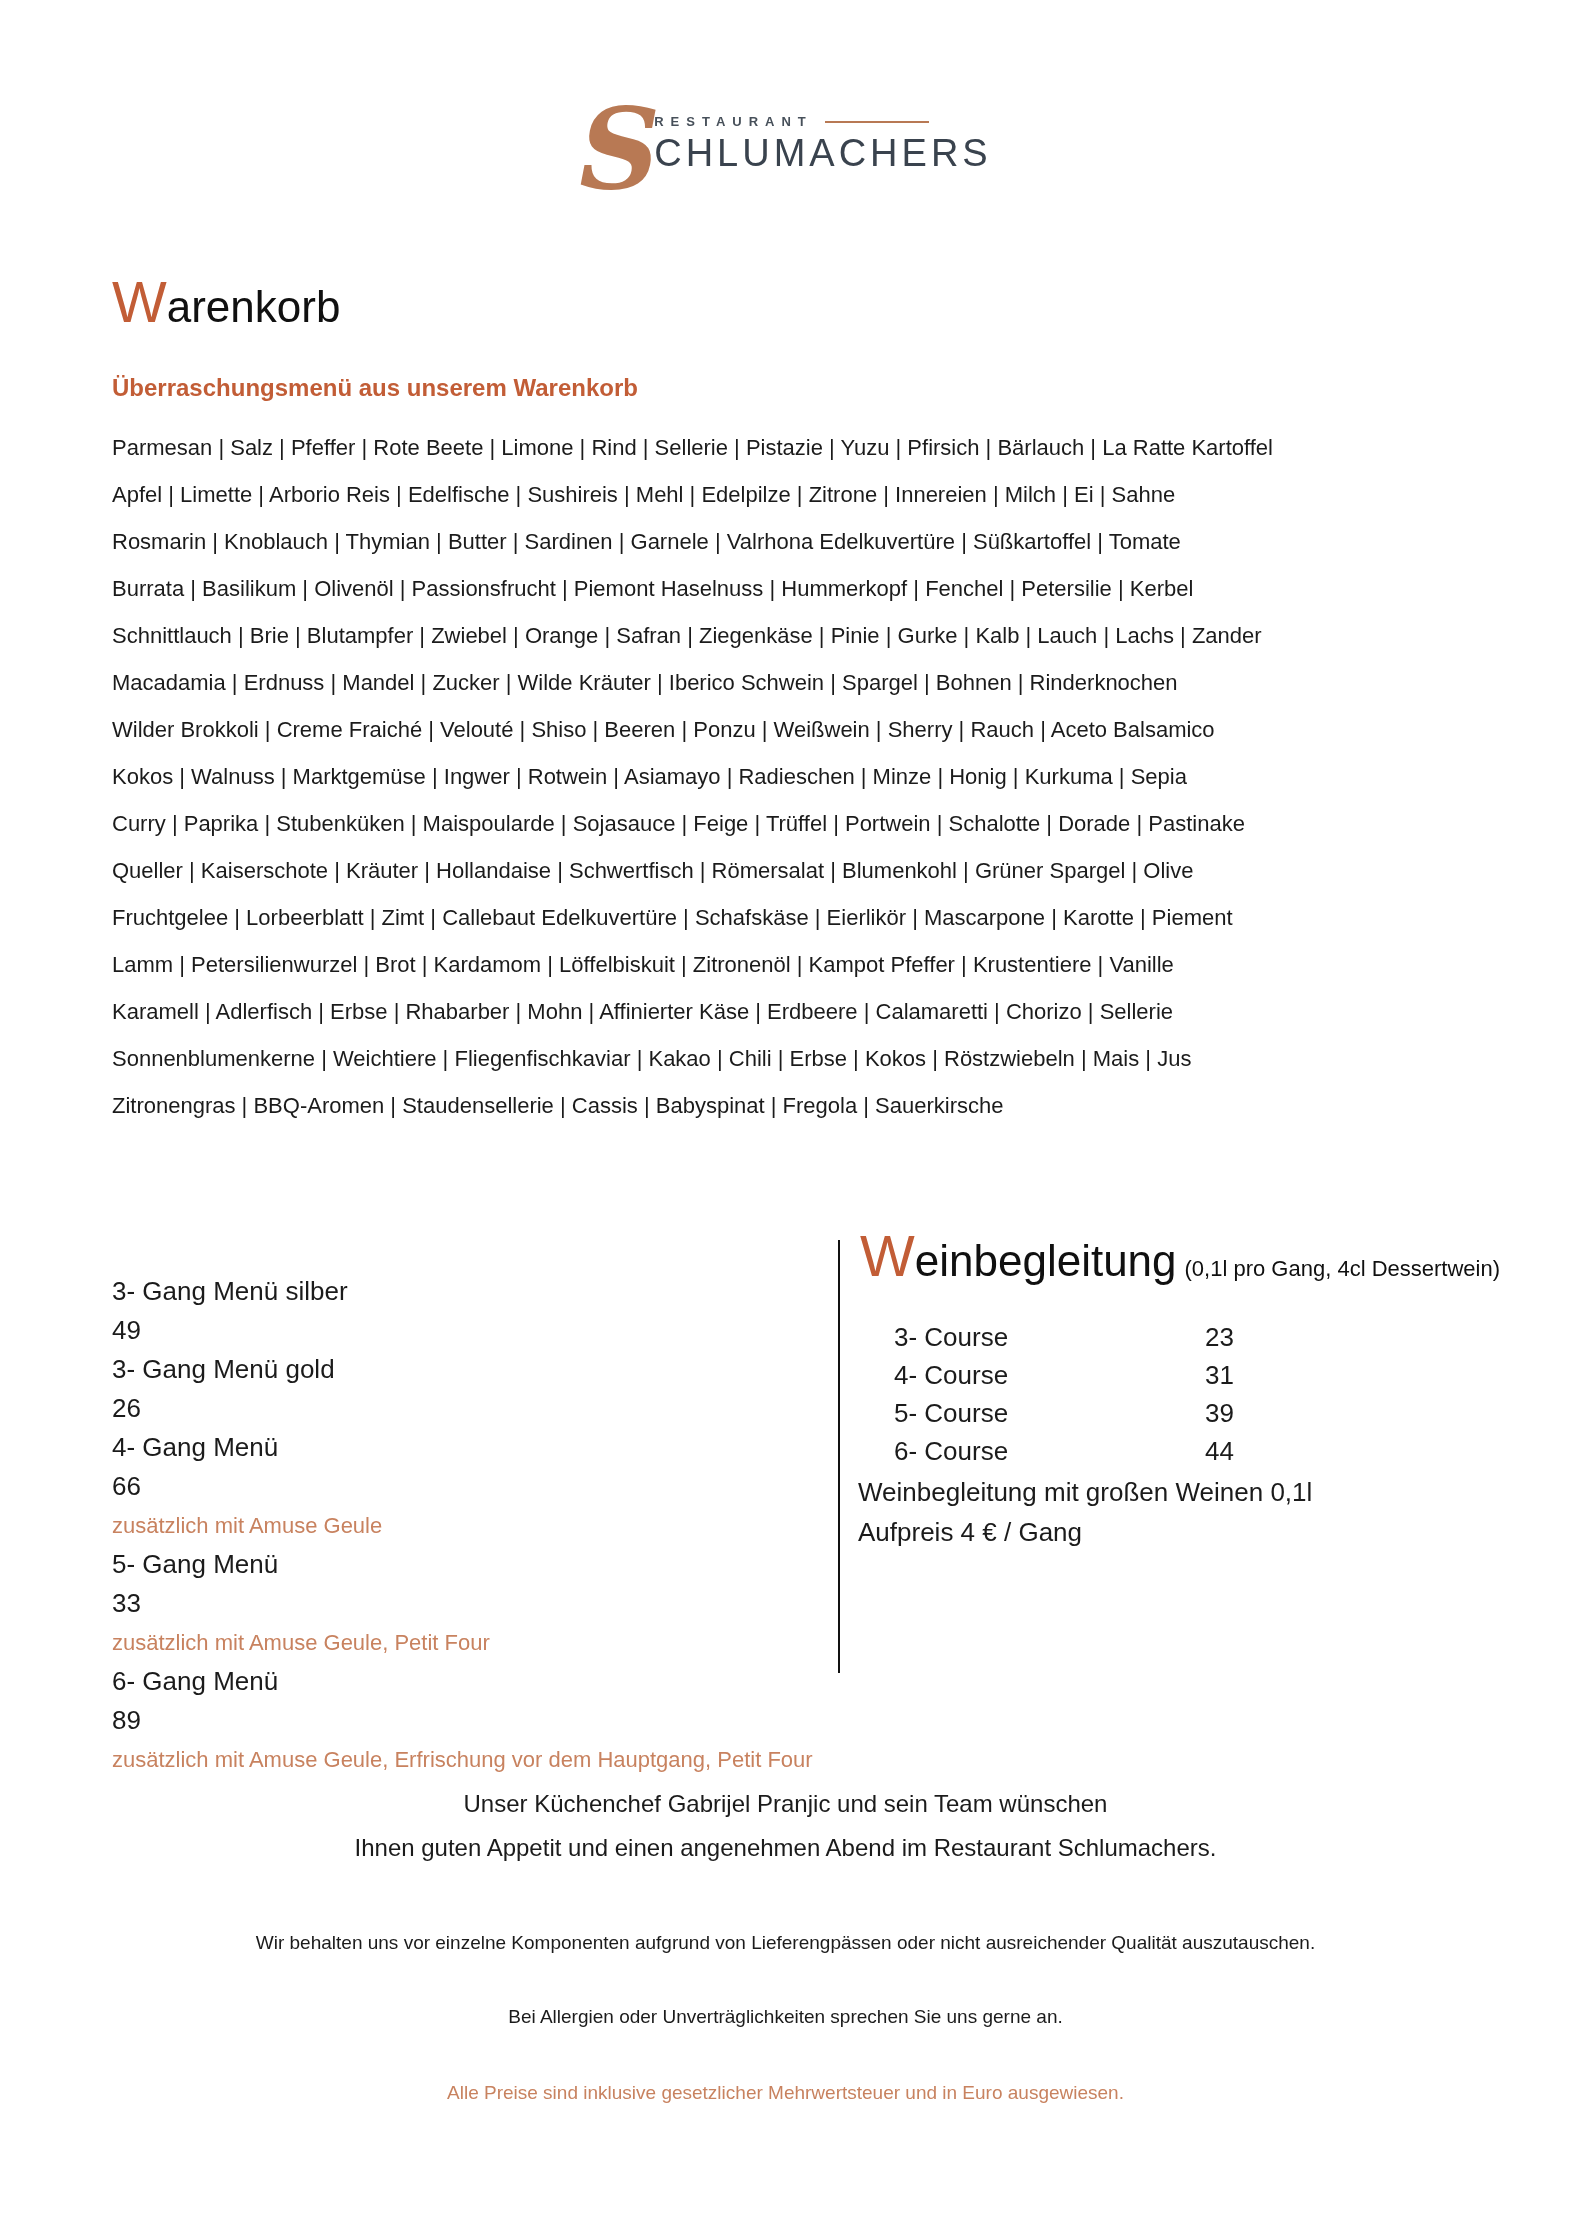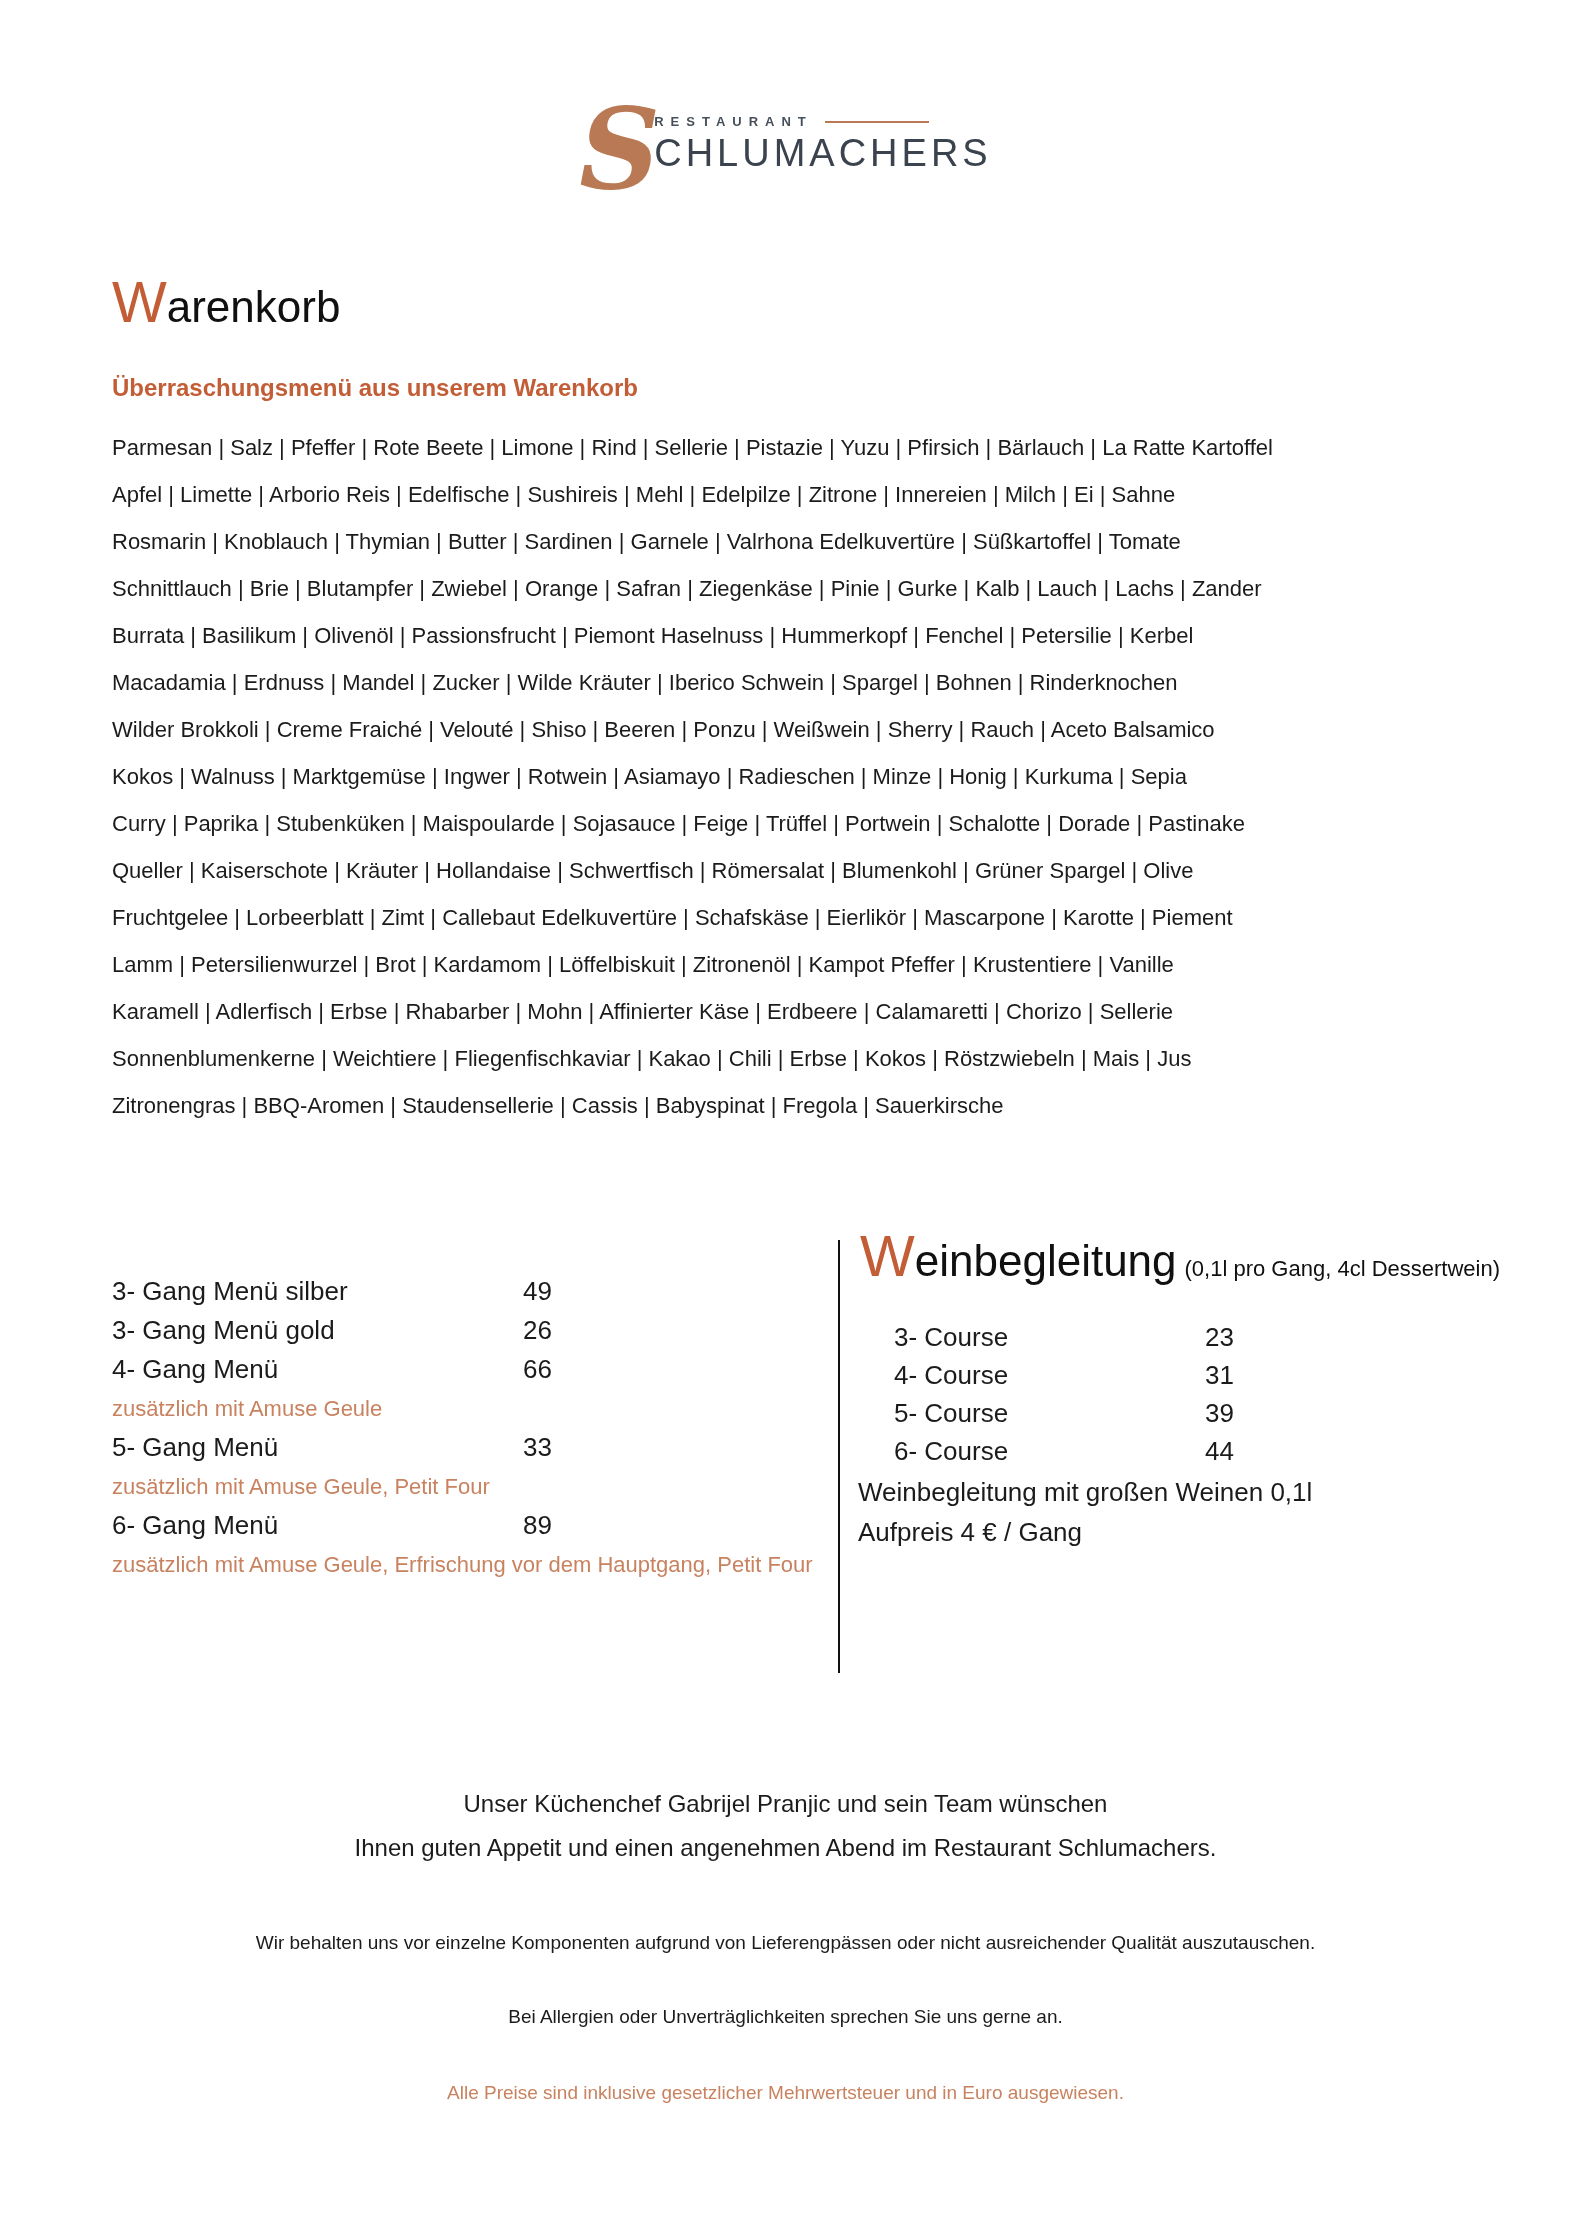--- a/index.html
+++ b/index.html
@@ -22,21 +22,21 @@
   .logo-wordmark{font-size:38px;letter-spacing:4px;color:#3a434e;margin-top:3px;font-weight:normal;}
   
   .doc-title{position:absolute;left:112px;top:268px;font-size:44px;color:#101010;}
   .initial{font-size:58px;color:#c25d36;}
   
   .subtitle{position:absolute;left:112px;top:374px;font-size:24px;font-weight:bold;color:#c25d36;}
   .ingredients{position:absolute;left:112px;top:424px;}
   .ing-line{font-size:22px;line-height:47px;white-space:nowrap;color:#1b1b1b;}
   
   .pricing{position:absolute;left:112px;top:1272px;width:440px;}
-  .p-row{display:flex;justify-content:space-between;font-size:26px;line-height:39px;}
+  .p-row{display:flex;justify-content:space-between;font-size:26px;line-height:39px;flex-direction:column;}
   .p-note{font-size:22px;line-height:39px;color:#c8825f;white-space:nowrap;}
   
   .v-divider{position:absolute;left:838px;top:1240px;width:2px;height:433px;background:#111111;}
   
   .wine-title{position:absolute;left:860px;top:1222px;font-size:44px;color:#101010;white-space:nowrap;}
   .wine-title-note{font-size:22px;margin-left:8px;}
   .wine-rows{position:absolute;left:866px;top:1318px;width:340px;margin-left:28px;}
   .w-row{display:flex;justify-content:space-between;font-size:26px;line-height:38px;}
   .wine-extra{position:absolute;left:858px;top:1472px;font-size:26px;line-height:40px;white-space:nowrap;}
   
@@ -65,22 +65,22 @@
   </div>
 
   <div class="doc-title"><span class="initial">W</span><span>arenkorb</span></div>
 
   <div class="subtitle">Überraschungsmenü aus unserem Warenkorb</div>
 
   <div class="ingredients">
     <div class="ing-line">Parmesan | Salz | Pfeffer | Rote Beete | Limone | Rind | Sellerie | Pistazie | Yuzu | Pfirsich | Bärlauch | La Ratte Kartoffel</div>
     <div class="ing-line">Apfel | Limette | Arborio Reis | Edelfische | Sushireis | Mehl | Edelpilze | Zitrone | Innereien | Milch | Ei | Sahne</div>
     <div class="ing-line">Rosmarin | Knoblauch | Thymian | Butter | Sardinen | Garnele | Valrhona Edelkuvertüre | Süßkartoffel | Tomate</div>
+    <div class="ing-line">Burrata | Basilikum | Olivenöl | Passionsfrucht | Piemont Haselnuss | Hummerkopf | Fenchel | Petersilie | Kerbel</div>
     <div class="ing-line">Schnittlauch | Brie | Blutampfer | Zwiebel | Orange | Safran | Ziegenkäse | Pinie | Gurke | Kalb | Lauch | Lachs | Zander</div>
-    <div class="ing-line">Burrata | Basilikum | Olivenöl | Passionsfrucht | Piemont Haselnuss | Hummerkopf | Fenchel | Petersilie | Kerbel</div>
     <div class="ing-line">Macadamia | Erdnuss | Mandel | Zucker | Wilde Kräuter | Iberico Schwein | Spargel | Bohnen | Rinderknochen</div>
     <div class="ing-line">Wilder Brokkoli | Creme Fraiché | Velouté | Shiso | Beeren | Ponzu | Weißwein | Sherry | Rauch | Aceto Balsamico</div>
     <div class="ing-line">Kokos | Walnuss | Marktgemüse | Ingwer | Rotwein | Asiamayo | Radieschen | Minze | Honig | Kurkuma | Sepia</div>
     <div class="ing-line">Curry | Paprika | Stubenküken | Maispoularde | Sojasauce | Feige | Trüffel | Portwein | Schalotte | Dorade | Pastinake</div>
     <div class="ing-line">Queller | Kaiserschote | Kräuter | Hollandaise | Schwertfisch | Römersalat | Blumenkohl | Grüner Spargel | Olive</div>
     <div class="ing-line">Fruchtgelee | Lorbeerblatt | Zimt | Callebaut Edelkuvertüre | Schafskäse | Eierlikör | Mascarpone | Karotte | Piement</div>
     <div class="ing-line">Lamm | Petersilienwurzel | Brot | Kardamom | Löffelbiskuit | Zitronenöl | Kampot Pfeffer | Krustentiere | Vanille</div>
     <div class="ing-line">Karamell | Adlerfisch | Erbse | Rhabarber | Mohn | Affinierter Käse | Erdbeere | Calamaretti | Chorizo | Sellerie</div>
     <div class="ing-line">Sonnenblumenkerne | Weichtiere | Fliegenfischkaviar | Kakao | Chili | Erbse | Kokos | Röstzwiebeln | Mais | Jus</div>
     <div class="ing-line">Zitronengras | BBQ-Aromen | Staudensellerie | Cassis | Babyspinat | Fregola | Sauerkirsche</div>

